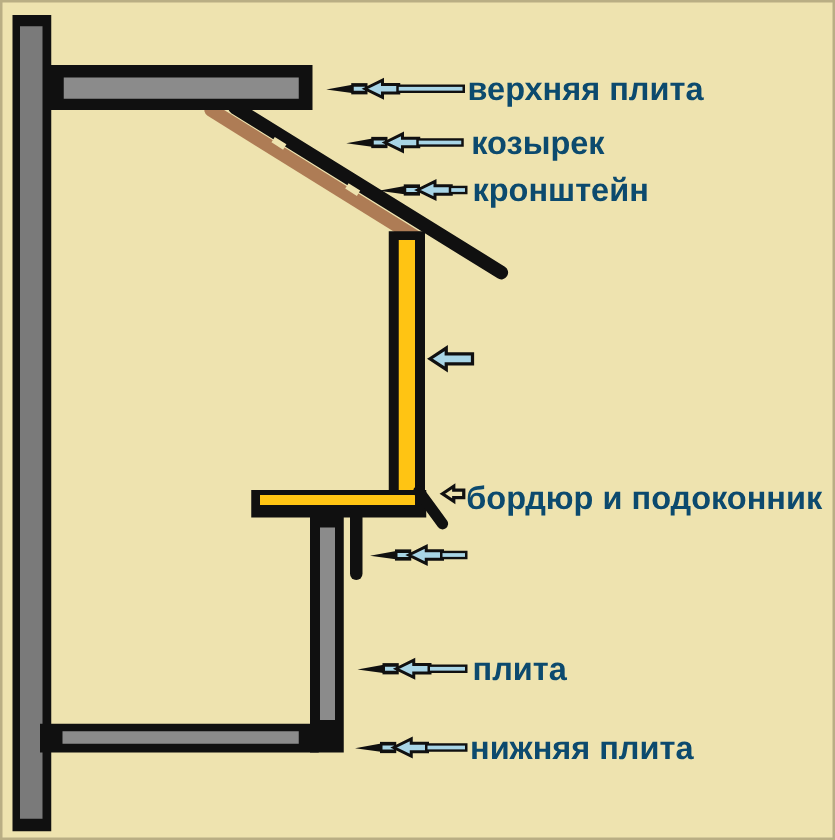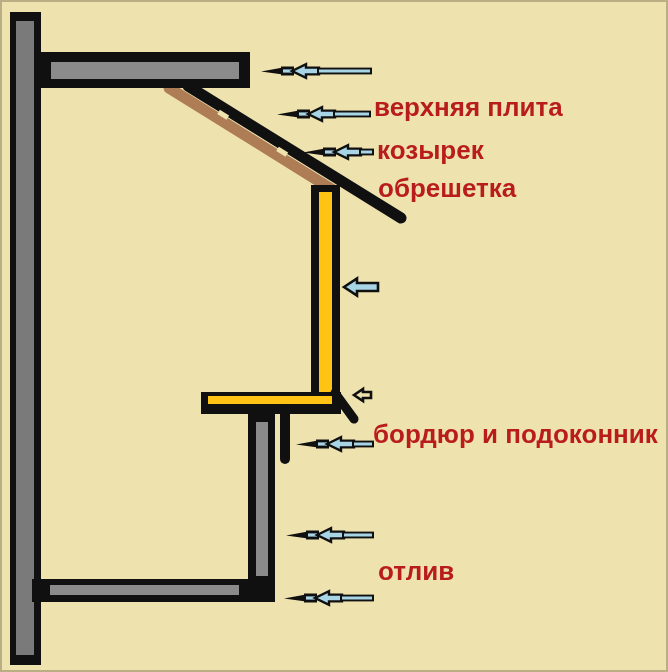--- a/index.html
+++ b/index.html
@@ -11,24 +11,23 @@
     border:2px solid #b9ae84;
     overflow:hidden;
     font-family:"Liberation Sans", sans-serif;
   }
   .stage svg{position:absolute;left:0;top:0;}
   .label{
     position:absolute;
     font-weight:bold;
     font-size:26px;
     line-height:30px;
-    color:#b91c1c;
+    color:#0c4a6e;
     white-space:pre-line;
     letter-spacing:0px;
-    margin-top:36px;
   }
 </style>
 </head>
 <body>
 
 <div class="stage" style="--bg: #EEE3AF; --ink: #101010; --wallgray: #7a7a7a; --plategray: #8b8b8b; --yellow: #FFC413; --brown: #AE7C55; --blue: #A8D5E6;">
 
   <svg id="draw" width="668" height="672" viewBox="0 0 668 672">
 
     <g>
@@ -122,16 +121,17 @@
         <rect x="302" y="591.5" width="13" height="9" style="fill:var(--ink)"></rect>
         <rect x="304" y="594.4" width="9" height="3.2" style="fill:var(--blue)"></rect>
         <polygon points="313,596 327,589.2 327,592.6 340,592.6 340,599.4 327,599.4 327,602.8" stroke-width="2.4" style="fill:var(--blue);stroke:var(--ink)"></polygon>
         <rect x="338" y="592.6" width="34" height="6.8" style="fill:var(--ink)"></rect>
         <rect x="340" y="594.5" width="30" height="3" style="fill:var(--blue)"></rect>
       </g>
     </svg>
 
   <div class="label" style="left:372px;top:54px">верхняя плита</div>
   <div class="label" style="left:375px;top:97px">козырек</div>
-  <div class="label" style="left:376px;top:135px">обрешетка</div>
+  <div class="label" style="left:376px;top:135px">кронштейн</div>
   <div class="label" style="left:371px;top:381px">бордюр и подоконник</div>
-  <div class="label" style="left:376px;top:518px">отлив</div>
+  <div class="label" style="left:376px;top:518px">плита</div>
+  <div class="label" style="left:374px;top:581px">нижняя плита</div>
 </div>
 
 </body></html>

